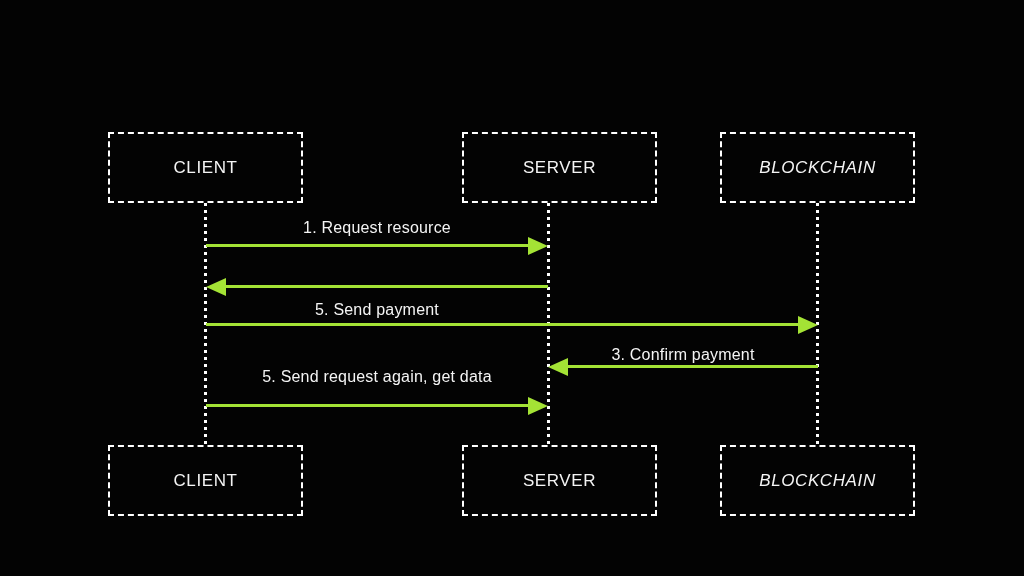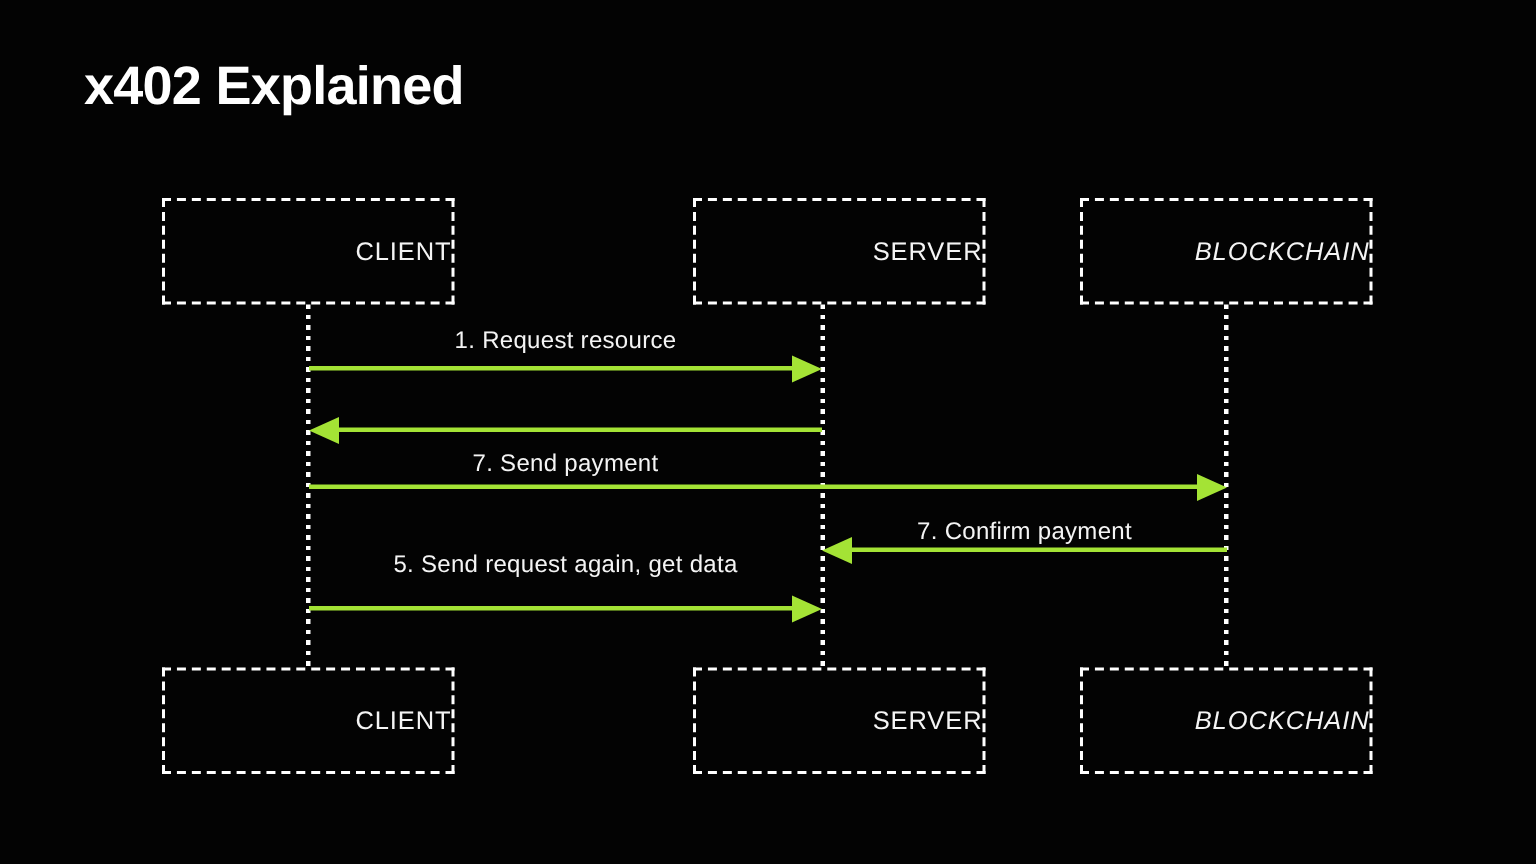--- a/index.html
+++ b/index.html
@@ -19,21 +19,21 @@
   .title{
     position:absolute;left:56px;top:36px;
     font-size:36px;font-weight:800;letter-spacing:-0.5px;
     color:#ffffff;
   }
   
   .actor{
     position:absolute;width:195px;height:71px;
     border:2px dashed #ffffff;
     box-sizing:border-box;
-    display:flex;align-items:center;justify-content:flex-end;
+    display:flex;align-items:center;justify-content:center;
     font-size:17px;letter-spacing:0.6px;color:var(--white);
     background:transparent;
   }
   .row-top{top:132px;}
   .row-bottom{top:445px;}
   .col-client{left:108px;}
   .col-server{left:462px;}
   .col-blockchain{left:720px;font-style:italic;}
   
   .lifeline{
@@ -72,21 +72,20 @@
   
   .m5-label{left:197px;top:368px;}
   .m5-line{left:206px;top:404px;width:324px;}
   .m5-head{left:528px;top:397px;}
 </style>
 </head>
 <body>
 
 <div class="slide">
 
-  <div class="title">x402 Explained</div>
 
   <div class="actor row-top col-client">
     <span>CLIENT</span>
   </div>
   <div class="actor row-top col-server">
     <span>SERVER</span>
   </div>
   <div class="actor row-top col-blockchain">
     <span>BLOCKCHAIN</span>
   </div>
@@ -95,25 +94,25 @@
   <div class="lifeline server"></div>
   <div class="lifeline blockchain"></div>
 
   <div class="msg-label m1-label">1. Request resource</div>
   <div class="msg-line m1-line"></div>
   <div class="head right m1-head"></div>
 
   <div class="msg-line m2-line"></div>
   <div class="head left m2-head"></div>
 
-  <div class="msg-label m3-label">7. Send payment</div>
+  <div class="msg-label m3-label">5. Send payment</div>
   <div class="msg-line m3-line"></div>
   <div class="head right m3-head"></div>
 
-  <div class="msg-label m4-label">7. Confirm payment</div>
+  <div class="msg-label m4-label">3. Confirm payment</div>
   <div class="msg-line m4-line"></div>
   <div class="head left m4-head"></div>
 
   <div class="msg-label m5-label">5. Send request again, get data</div>
   <div class="msg-line m5-line"></div>
   <div class="head right m5-head"></div>
 
   <div class="actor row-bottom col-client">
     <span>CLIENT</span>
   </div>

